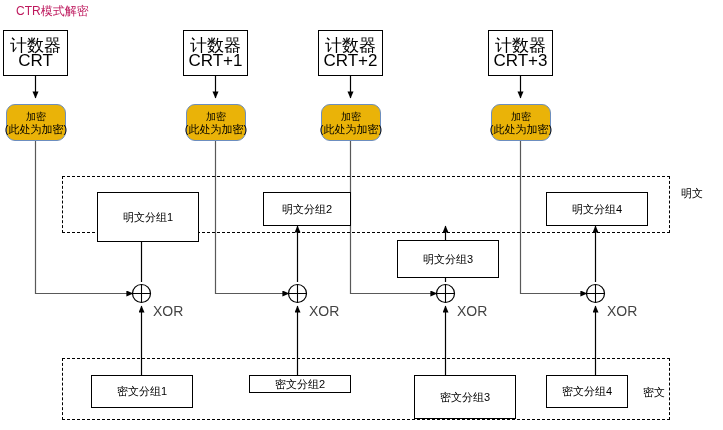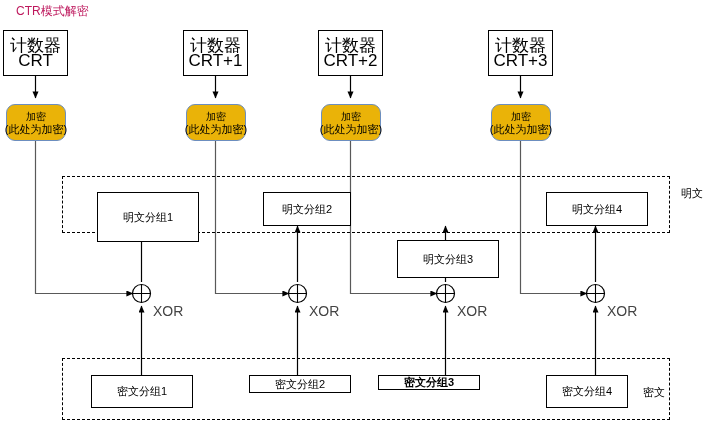--- a/index.html
+++ b/index.html
@@ -150,21 +150,21 @@
     <span class="l2">(此处为加密)</span>
   </div>
 
   <div class="node data-box" style="left:91px;top:192px;width:102px;height:50px;margin-left:6px;">明文分组1</div>
   <div class="node data-box" style="left:263px;top:192px;width:88px;height:34px;">明文分组2</div>
   <div class="node data-box" style="left:397px;top:192px;width:102px;height:38px;margin-top:48px;">明文分组3</div>
   <div class="node data-box" style="left:546px;top:192px;width:102px;height:34px;">明文分组4</div>
 
   <div class="node data-box" style="left:91px;top:375px;width:102px;height:33px;">密文分组1</div>
   <div class="node data-box" style="left:249px;top:375px;width:102px;height:18px;">密文分组2</div>
-  <div class="node data-box" style="left:378px;top:375px;width:102px;height:15px;font-weight:bold;">密文分组3</div>
+  <div class="node data-box" style="left:414px;top:375px;width:102px;height:44px;">密文分组3</div>
   <div class="node data-box" style="left:546px;top:375px;width:82px;height:33px;">密文分组4</div>
 
   <div class="xor-label" style="left:153px;top:303px;">XOR</div>
   <div class="xor-label" style="left:309px;top:303px;">XOR</div>
   <div class="xor-label" style="left:457px;top:303px;">XOR</div>
   <div class="xor-label" style="left:607px;top:303px;">XOR</div>
 
 </div>
 
 </body></html>

